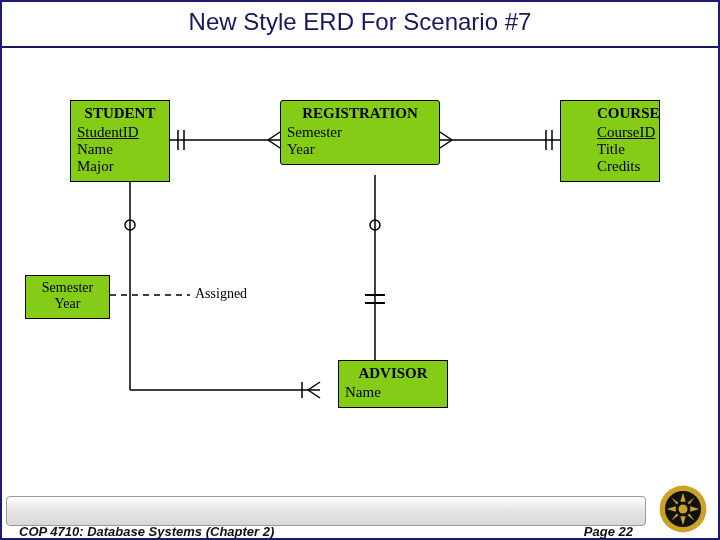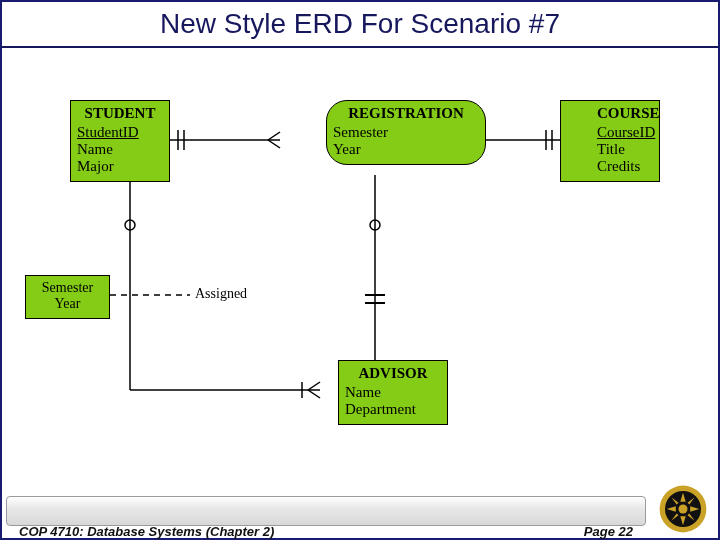--- a/index.html
+++ b/index.html
@@ -1,25 +1,25 @@
 <!DOCTYPE html>
 <html><head>
 <meta charset="utf-8">
 <style>
   * { box-sizing: border-box; margin: 0; padding: 0; }
   body { width: 720px; height: 540px; background: #fff; font-family: Arial, sans-serif; position: relative; overflow: hidden; }
   .outer { position:absolute; top:0; left:0; width:720px; height:540px; border:2px solid #1a1a70; }
-  .title { position:absolute; top:8px; left:0; width:720px; text-align:center; color:#17175e; font-size:28px; font-family:Arial,sans-serif; }
+  .title { position:absolute; top:8px; left:0; width:720px; text-align:center; color:#17175e; font-size:24px; font-family:Arial,sans-serif; }
   .hr-top { position:absolute; top:46px; left:2px; width:716px; height:2px; background:#17175e; }
 
   .canvas { position:absolute; top:60px; left:10px; width:700px; height:420px; }
   .entity { position:absolute; background:#84cc16; border:1.5px solid #000; padding:4px 6px 6px 6px; font-family:"Times New Roman",serif; font-size:15px; }
   .entity .ename { font-weight:bold; text-align:center; margin-bottom:2px; }
   .entity .pk { text-decoration:underline; }
-  .assoc { border-radius:21px;margin-left:46px; }
+  .assoc { border-radius:3px; }
   .small { font-size:14px; }
 
   svg.lines { position:absolute; top:0; left:0; width:700px; height:420px; }
 
   .relabel { position:absolute; font-family:"Times New Roman",serif; font-size:14px; }
 
   .footerbar { position:absolute; bottom:14px; left:6px; width:640px; height:30px;
                background:linear-gradient(#fff,#e8e8e8 40%,#d8d8d8);
                border:1px solid #9a9aa0; border-radius:4px;
                display:flex; align-items:center; justify-content:space-between;
@@ -89,21 +89,20 @@
   <div class="entity" style="left:550px; top:40px; width:100px;padding-left:36px;">
     <div class="ename">COURSE</div>
     <div class="pk">CourseID</div>
     <div>Title</div>
     <div>Credits</div>
   </div>
 
   <div class="entity" style="left:328px; top:300px; width:110px;">
     <div class="ename">ADVISOR</div>
     <div>Name</div>
-    <div>Department</div>
   </div>
 
   <div class="entity small" style="left:15px; top:215px; width:85px; text-align:center;">
     <div>Semester</div>
     <div>Year</div>
   </div>
 
   <div class="relabel" style="left:185px; top:226px;">Assigned</div>
 
 </div>

